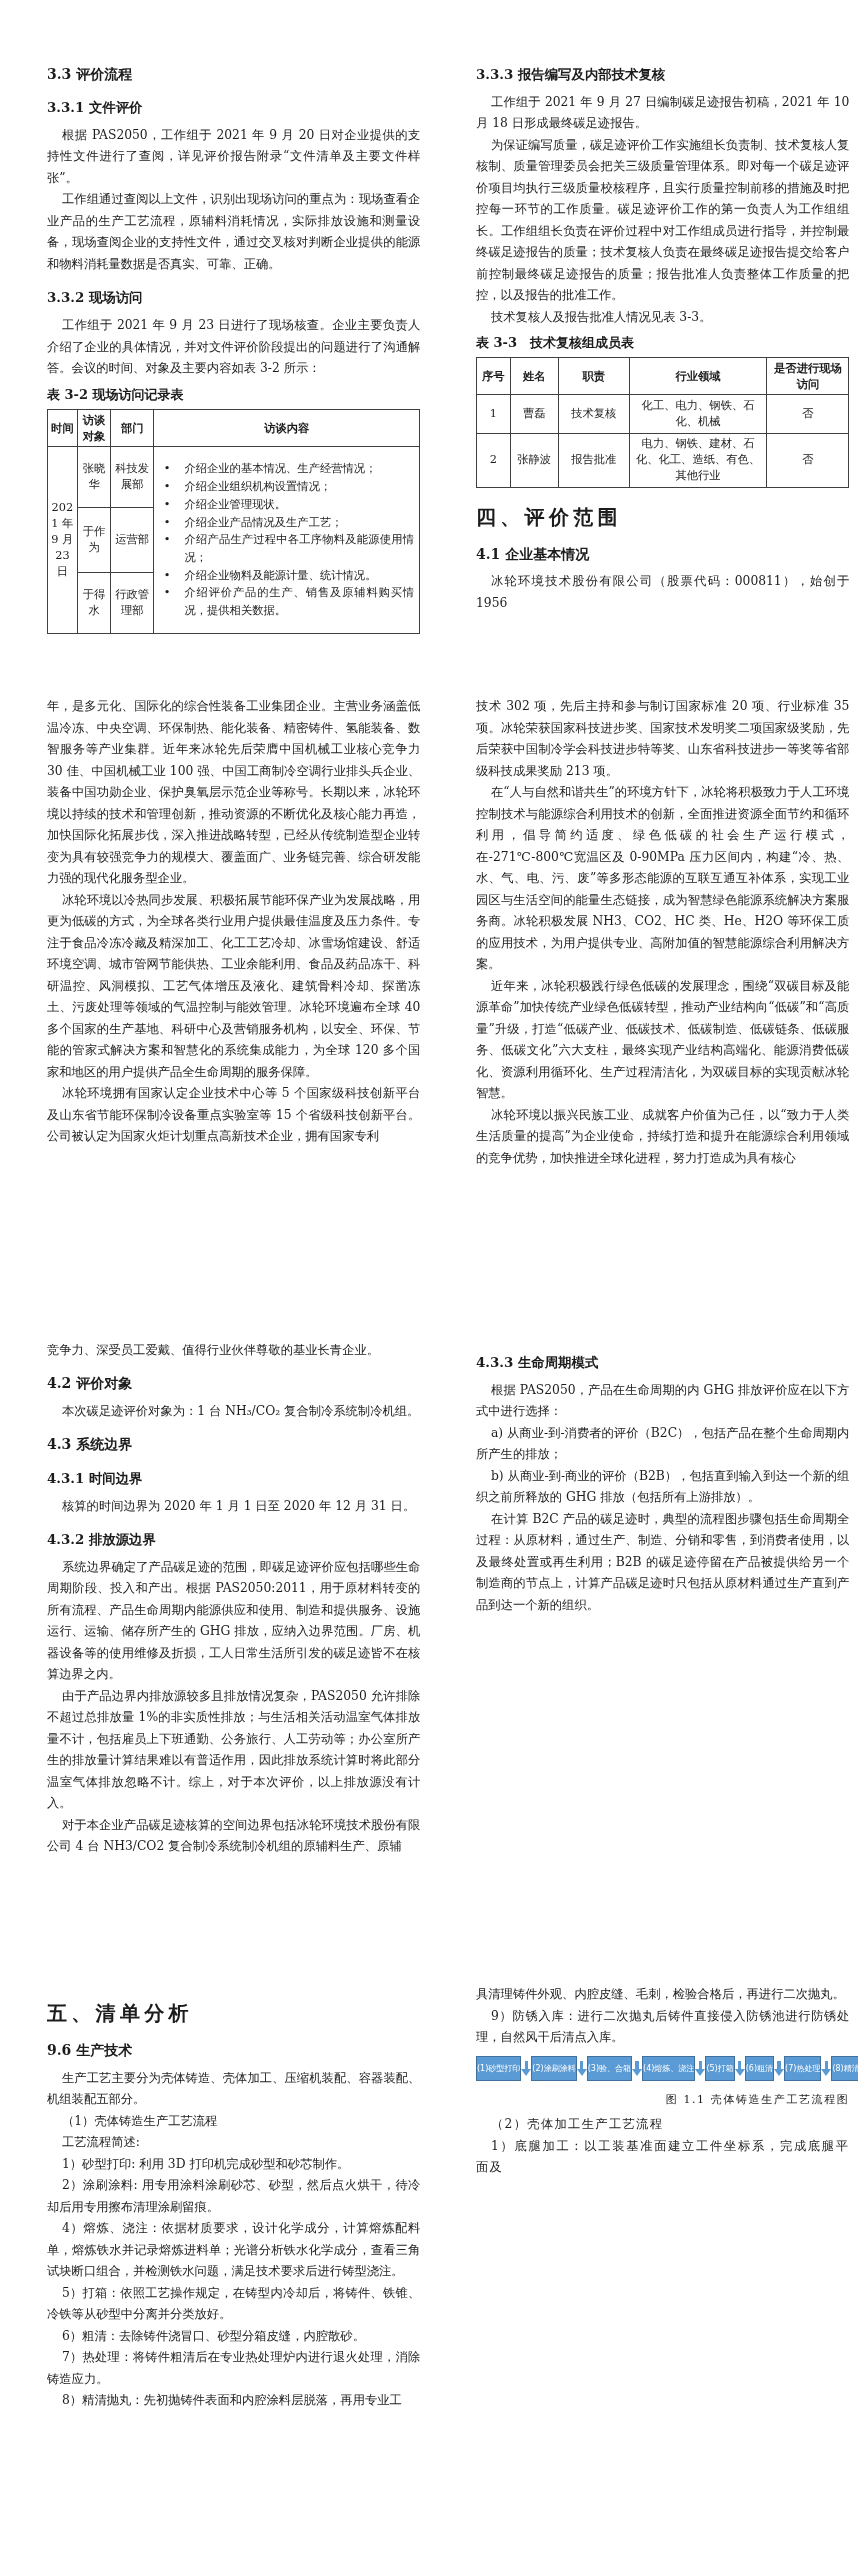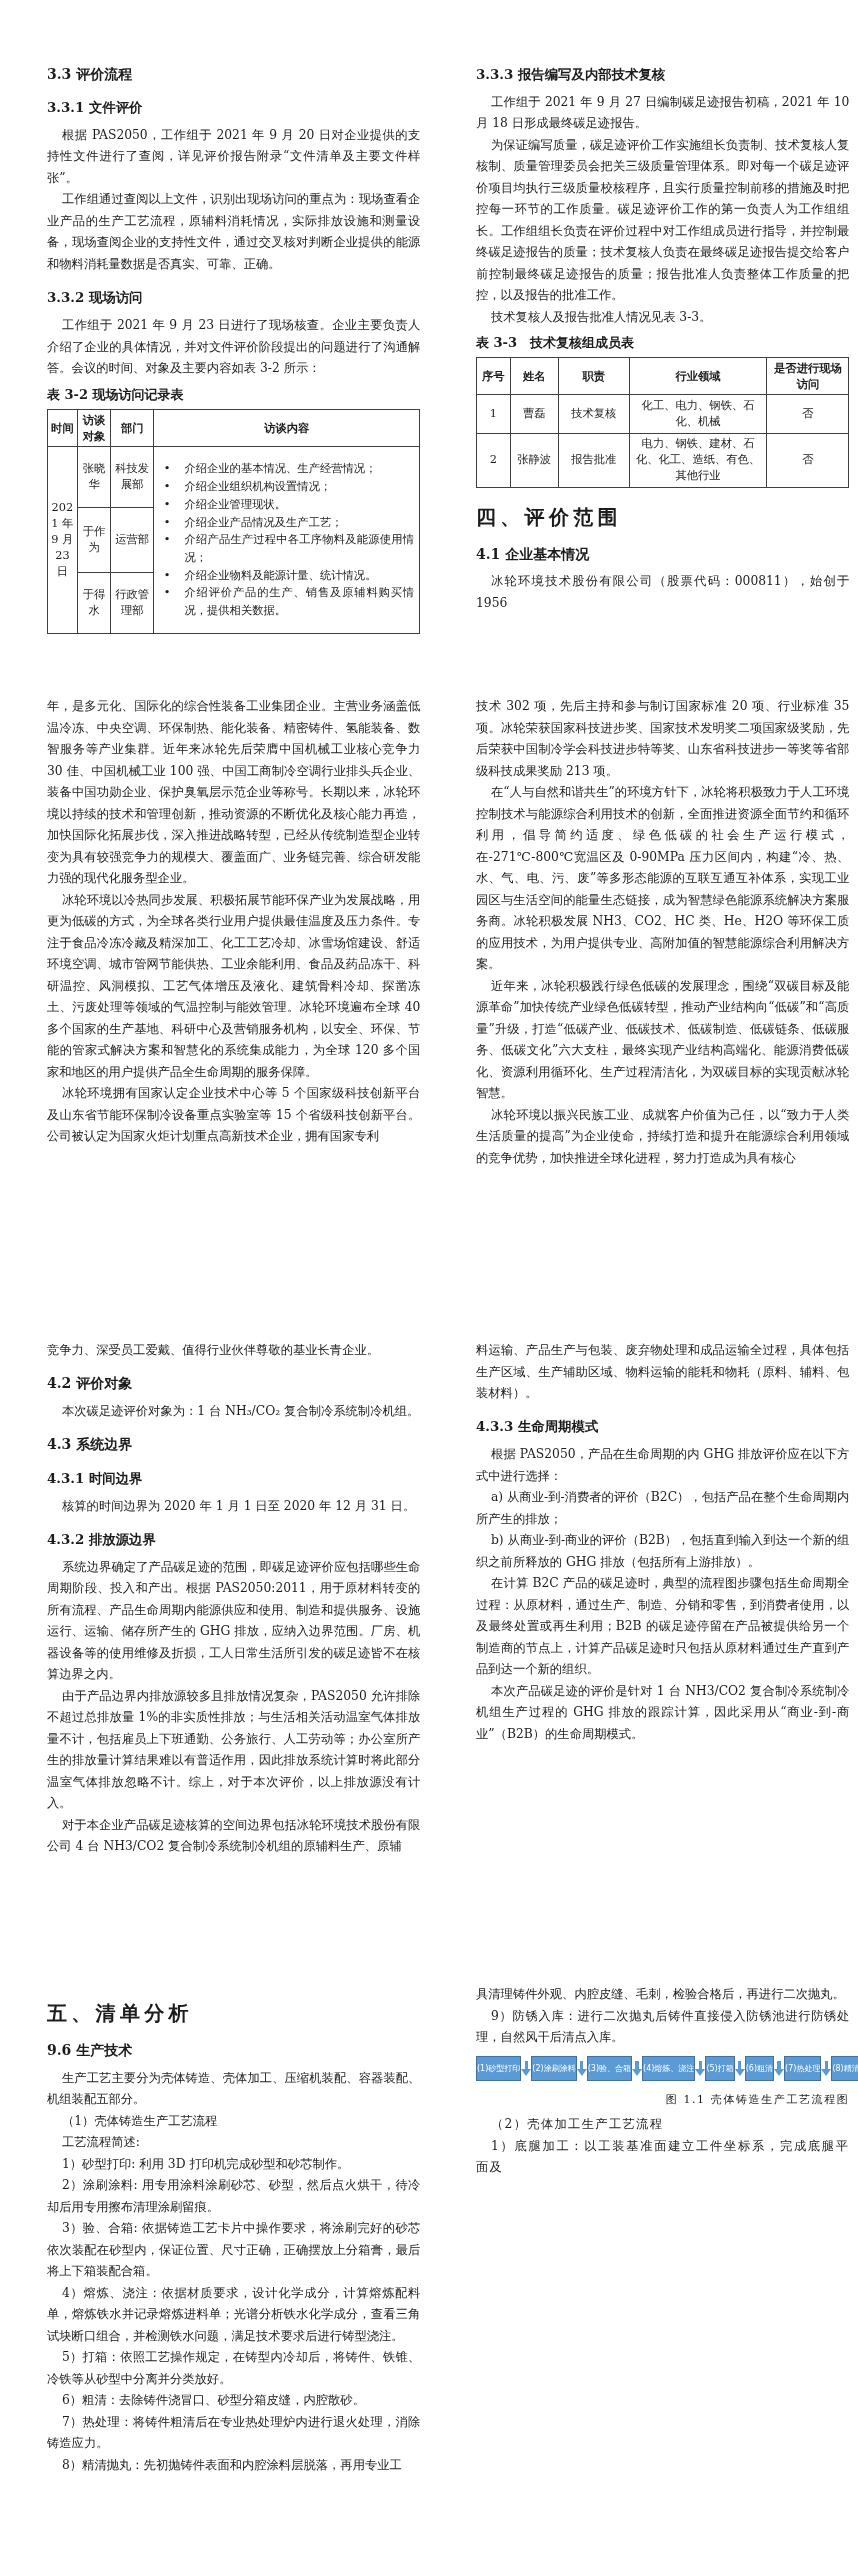--- a/index.html
+++ b/index.html
@@ -229,38 +229,35 @@
     <div class="h2">4.3 系统边界</div>
     <div class="h3">4.3.1 时间边界</div>
     <p class="bp">核算的时间边界为 2020 年 1 月 1 日至 2020 年 12 月 31 日。</p>
     <div class="h3">4.3.2 排放源边界</div>
     <p class="bp">系统边界确定了产品碳足迹的范围，即碳足迹评价应包括哪些生命周期阶段、投入和产出。根据 PAS2050:2011，用于原材料转变的所有流程、产品生命周期内能源供应和使用、制造和提供服务、设施运行、运输、储存所产生的 GHG 排放，应纳入边界范围。厂房、机器设备等的使用维修及折损，工人日常生活所引发的碳足迹皆不在核算边界之内。</p>
     <p class="bp">由于产品边界内排放源较多且排放情况复杂，PAS2050 允许排除不超过总排放量 1%的非实质性排放；与生活相关活动温室气体排放量不计，包括雇员上下班通勤、公务旅行、人工劳动等；办公室所产生的排放量计算结果难以有普适作用，因此排放系统计算时将此部分温室气体排放忽略不计。综上，对于本次评价，以上排放源没有计入。</p>
     <p class="bp">对于本企业产品碳足迹核算的空间边界包括冰轮环境技术股份有限公司 4 台 NH3/CO2 复合制冷系统制冷机组的原辅料生产、原辅</p>
   </div>
 
   <div class="page">
-    <p class="bp noind">料运输、产品生产与包装、废弃物处理和成品运输全过程，具体包括生产区域、生产辅助区域、物料运输的能耗和物耗（原料、辅料、包装材料）。</p>
     <div class="h3">4.3.3 生命周期模式</div>
     <p class="bp">根据 PAS2050，产品在生命周期的内 GHG 排放评价应在以下方式中进行选择：</p>
     <p class="bp">a) 从商业-到-消费者的评价（B2C），包括产品在整个生命周期内所产生的排放；</p>
     <p class="bp">b) 从商业-到-商业的评价（B2B），包括直到输入到达一个新的组织之前所释放的 GHG 排放（包括所有上游排放）。</p>
     <p class="bp">在计算 B2C 产品的碳足迹时，典型的流程图步骤包括生命周期全过程：从原材料，通过生产、制造、分销和零售，到消费者使用，以及最终处置或再生利用；B2B 的碳足迹停留在产品被提供给另一个制造商的节点上，计算产品碳足迹时只包括从原材料通过生产直到产品到达一个新的组织。</p>
-    <p class="bp">本次产品碳足迹的评价是针对 1 台 NH3/CO2 复合制冷系统制冷机组生产过程的 GHG 排放的跟踪计算，因此采用从“商业-到-商业”（B2B）的生命周期模式。</p>
   </div>
 
   <div class="page">
     <div class="h1">五、清单分析</div>
     <div class="h2">9.6 生产技术</div>
     <p class="bp">生产工艺主要分为壳体铸造、壳体加工、压缩机装配、容器装配、机组装配五部分。</p>
     <p class="bp">（1）壳体铸造生产工艺流程</p>
     <p class="bp">工艺流程简述:</p>
     <p class="bp">1）砂型打印: 利用 3D 打印机完成砂型和砂芯制作。</p>
     <p class="bp">2）涂刷涂料: 用专用涂料涂刷砂芯、砂型，然后点火烘干，待冷却后用专用擦布清理涂刷留痕。</p>
-    <p class="bp">3）验、合箱: 依据铸造工艺卡片中操作要求，将涂刷完好的砂芯依次装配在砂型内，保证位置、尺寸正确，正确摆放上分箱膏，最后将上下箱装配合箱。</p>
     <p class="bp">4）熔炼、浇注：依据材质要求，设计化学成分，计算熔炼配料单，熔炼铁水并记录熔炼进料单；光谱分析铁水化学成分，查看三角试块断口组合，并检测铁水问题，满足技术要求后进行铸型浇注。</p>
     <p class="bp">5）打箱：依照工艺操作规定，在铸型内冷却后，将铸件、铁锥、冷铁等从砂型中分离并分类放好。</p>
     <p class="bp">6）粗清：去除铸件浇冒口、砂型分箱皮缝，内腔散砂。</p>
     <p class="bp">7）热处理：将铸件粗清后在专业热处理炉内进行退火处理，消除铸造应力。</p>
     <p class="bp">8）精清抛丸：先初抛铸件表面和内腔涂料层脱落，再用专业工</p>
   </div>
 
   <div class="page">
     <p class="bp noind">具清理铸件外观、内腔皮缝、毛刺，检验合格后，再进行二次抛丸。</p>
     <p class="bp">9）防锈入库：进行二次抛丸后铸件直接侵入防锈池进行防锈处理，自然风干后清点入库。</p>

